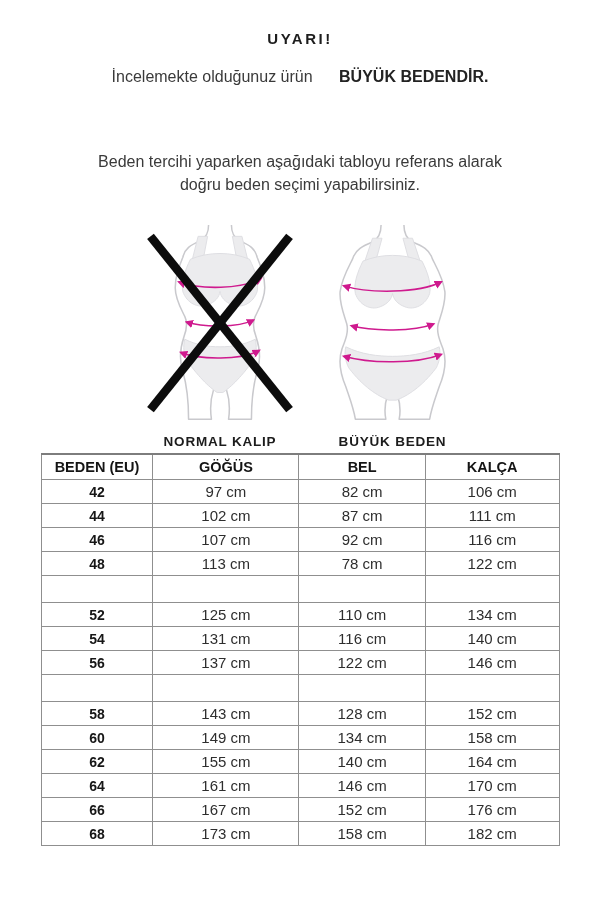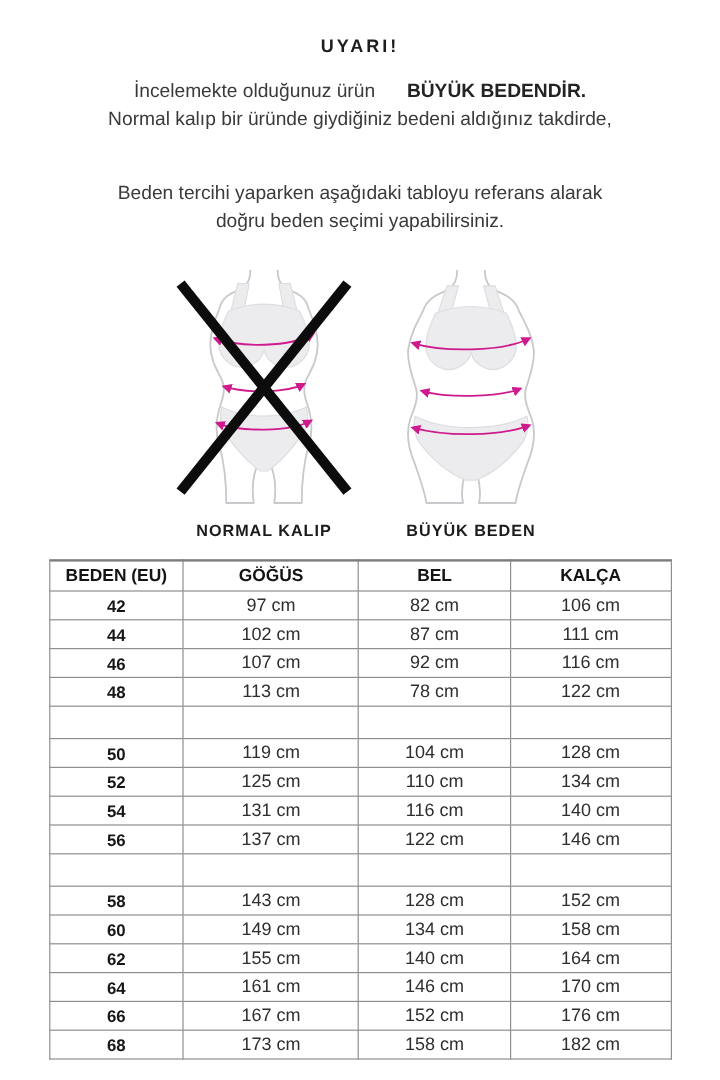--- a/index.html
+++ b/index.html
@@ -19,21 +19,21 @@
   .figures {
     display:flex; justify-content:center; align-items:flex-start;
     gap:15px; margin-top:27px;
   }
   .figure { text-align:center; }
   .fig-label {
     font-size:13.5px; font-weight:bold; color:#1c1c1c;
     letter-spacing:0.8px; margin-top:7px;
   }
   table.sizes {
-    width:519px; margin:16px auto 0 auto; border-collapse:collapse;
+    width:519px; margin:4px auto 0 auto; border-collapse:collapse;
     font-size:15px; color:#2e2e2e; table-layout:fixed;
   }
   table.sizes th, table.sizes td {
     border:1px solid #8f8f8f; text-align:center; vertical-align:middle; padding:0;
   }
   table.sizes { border-top:2px solid #7d7d7d; }
   table.sizes th { height:24px; font-size:14.5px; font-weight:bold; color:#141414; }
   table.sizes td { height:23px; }
   table.sizes td.sz { font-weight:bold; font-size:14px; color:#161616; }
   table.sizes tr.spacer td { height:26px; }
@@ -41,21 +41,21 @@
 </head>
 <body>
 
 <div class="page">
 
   <h1 class="title">UYARI!</h1>
 
   <p class="para intro">
     <span>İncelemekte olduğunuz ürün</span>
     <b>BÜYÜK BEDENDİR.</b><br>
-    <span>Normal kalıp bir üründe giydiğiniz bedeni aldığınız takdirde,</span><br>
+    <br>
   </p>
 
   <p class="para instruction">
     <span>Beden tercihi yaparken aşağıdaki tabloyu referans alarak</span><br>
     <span>doğru beden seçimi yapabilirsiniz.</span>
   </p>
 
   <div class="figures">
 
     <div class="figure">
@@ -168,26 +168,20 @@
       <td>78 cm</td>
       <td>122 cm</td>
     </tr>
     <tr class="spacer">
       <td></td>
       <td></td>
       <td></td>
       <td></td>
     </tr>
     <tr>
-      <td class="sz">50</td>
-      <td>119 cm</td>
-      <td>104 cm</td>
-      <td>128 cm</td>
-    </tr>
-    <tr>
       <td class="sz">52</td>
       <td>125 cm</td>
       <td>110 cm</td>
       <td>134 cm</td>
     </tr>
     <tr>
       <td class="sz">54</td>
       <td>131 cm</td>
       <td>116 cm</td>
       <td>140 cm</td>

